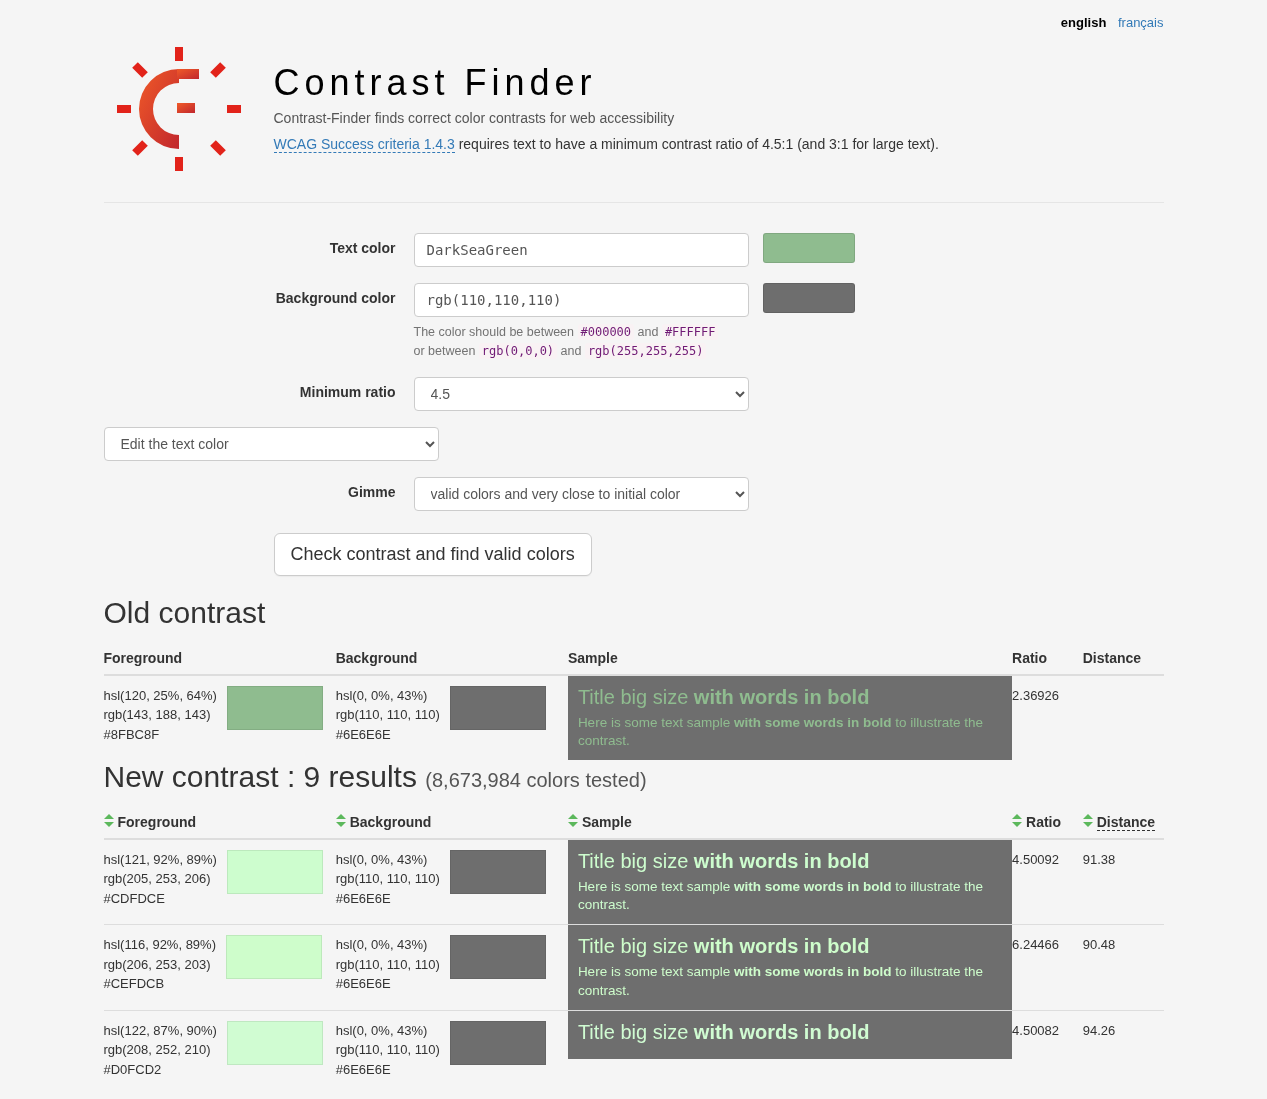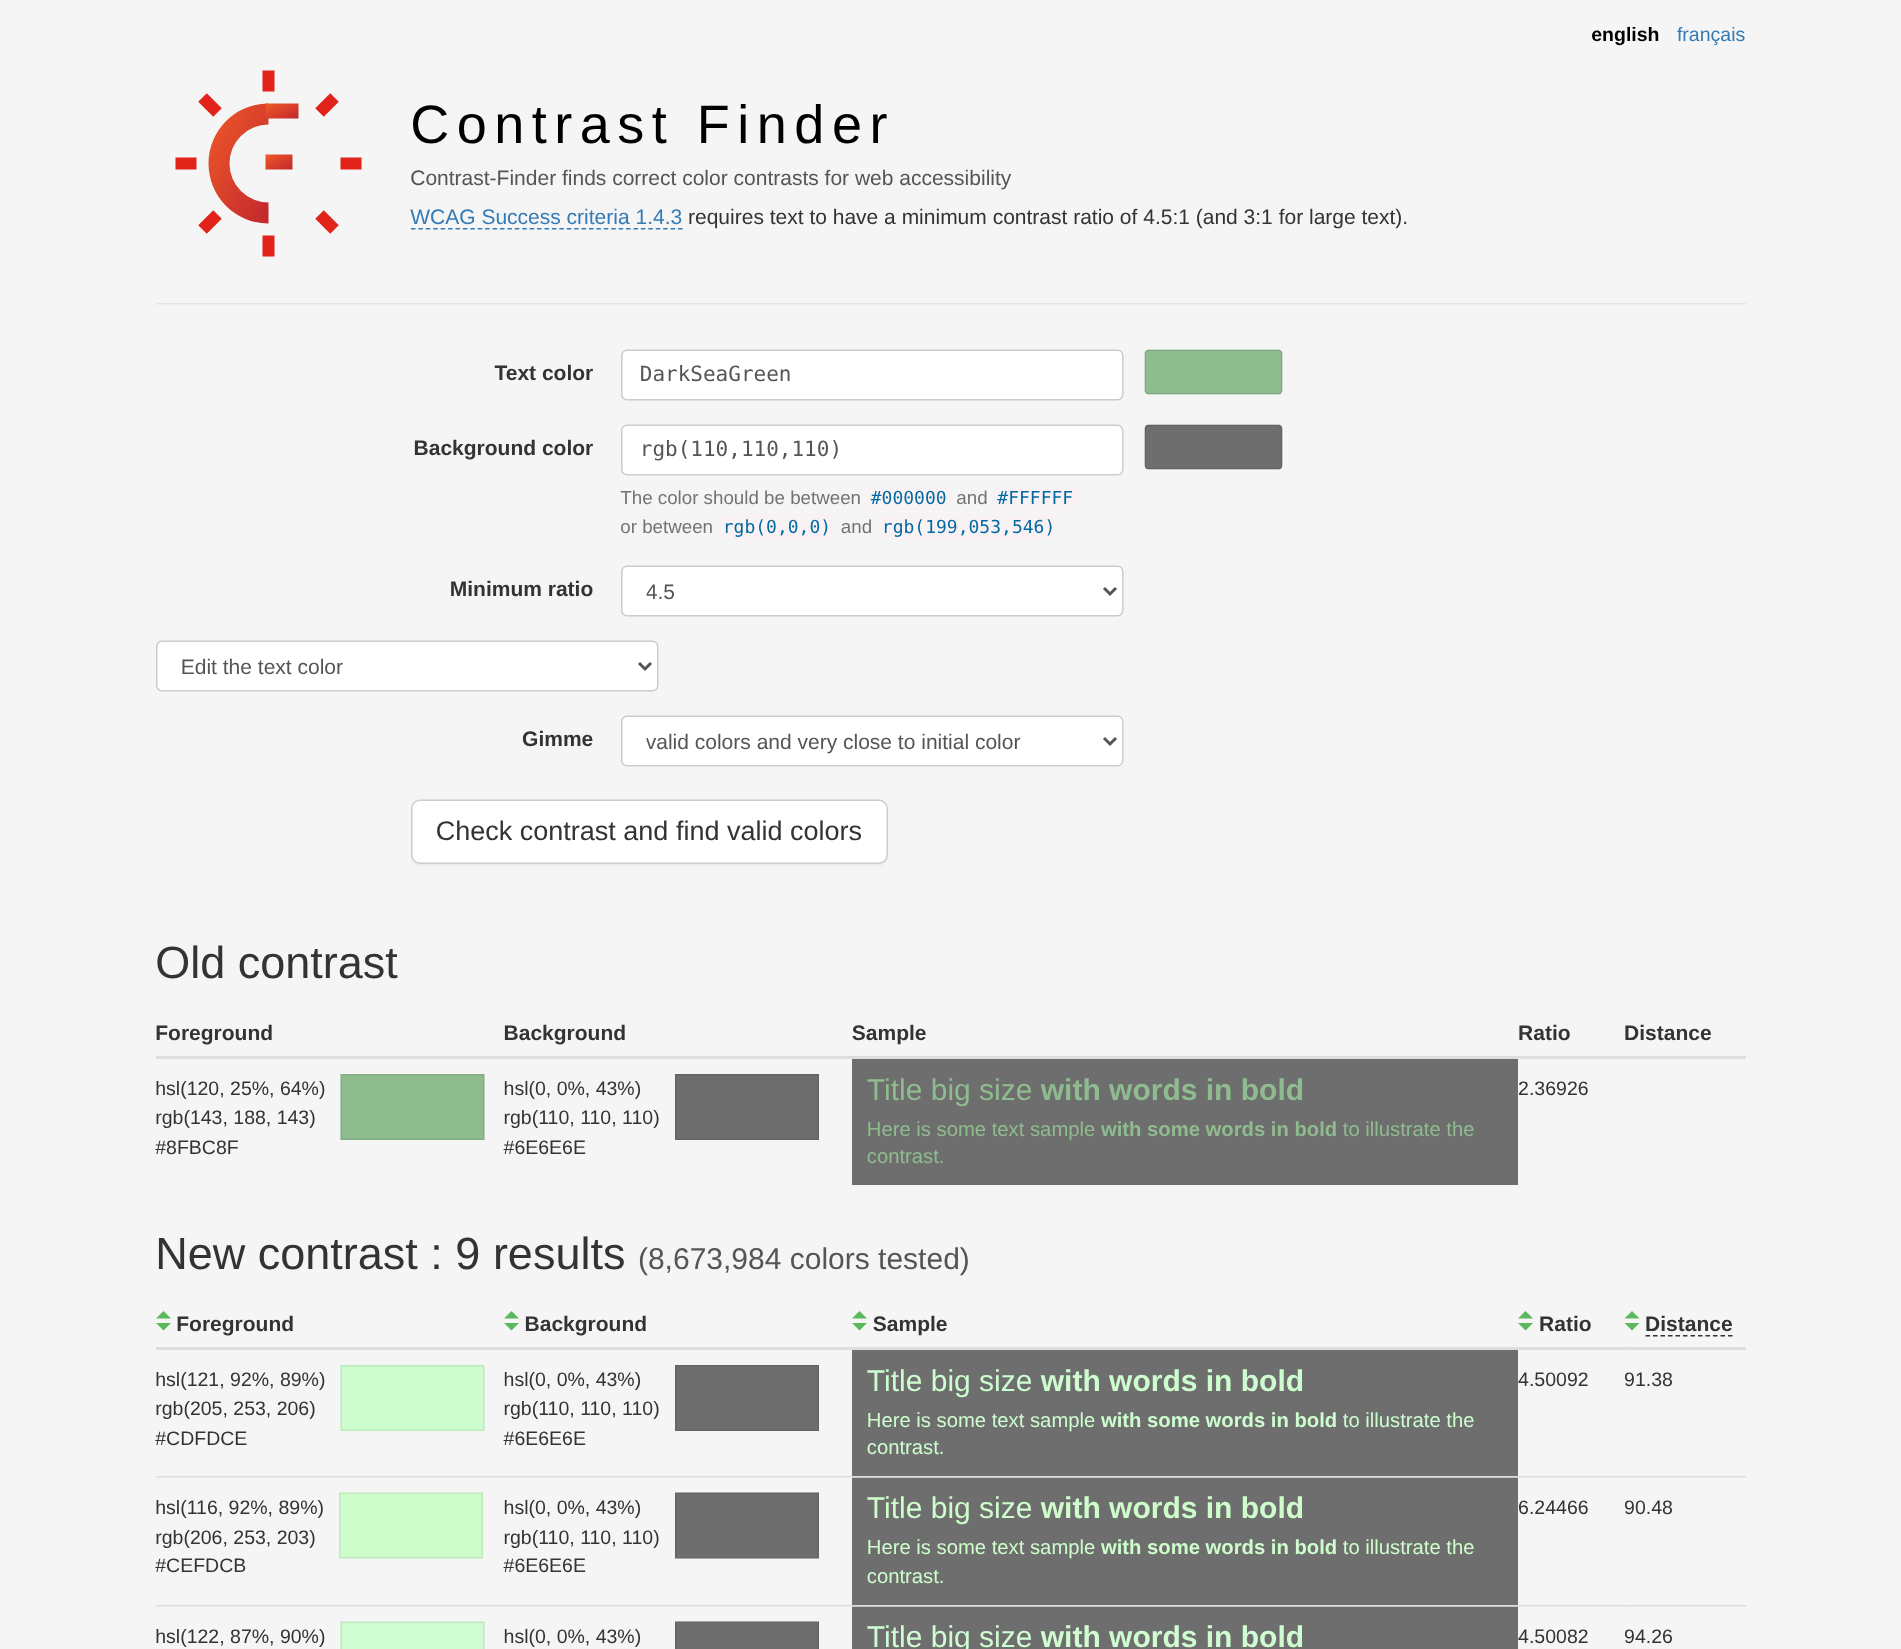--- a/index.html
+++ b/index.html
@@ -89,42 +89,41 @@
   border: 1px solid rgba(0,0,0,0.1);
 }
 .help-block {
   font-size: 12.5px;
   color: #737373;
   margin-top: 6px;
   line-height: 1.5;
 }
 .help-block code {
   font-family: Menlo, Monaco, Consolas, monospace;
-  color: #0369a1;
+  color: #701a75;
   background: #f9f2f4;
   padding: 1px 3px;
   border-radius: 3px;
   font-size: 12px;
 }
 .submit-row { padding-left: 170px; margin-top: 22px; }
 .btn-submit {
   background: #fff;
   border: 1px solid #ccc;
   padding: 10px 16px;
   font-size: 18px;
   border-radius: 6px;
   color: #333;
   cursor: pointer;
   box-shadow: 0 1px 1px rgba(0,0,0,0.04);
 }
 h2.section {
   font-size: 30px;
   font-weight: 300;
   color: #333;
-  margin-top: 30px;
   margin-bottom: 12px;
 }
 h2.section .sub { font-size: 20px; color: #555; font-weight: 300; }
 table.results {
   width: 100%;
   border-collapse: collapse;
 }
 table.results thead th {
   text-align: left;
   font-weight: bold;
@@ -246,21 +245,21 @@
     <div class="form-row">
       <div class="form-label">Background color</div>
       <div class="form-control-wrap">
         <div style="display:flex;flex-direction:column;">
           <div style="display:flex;">
             <input class="text-input mono" type="text" value="rgb(110,110,110)" style="">
             <div class="swatch" style="background:#6E6E6E"></div>
           </div>
           <div class="help-block">
             <span>The color should be between </span><code>#000000</code><span> and </span><code>#FFFFFF</code><br>
-            <span>or between </span><code>rgb(0,0,0)</code><span> and </span><code>rgb(199,053,546)</code>
+            <span>or between </span><code>rgb(0,0,0)</code><span> and </span><code>rgb(255,255,255)</code>
           </div>
         </div>
       </div>
     </div>
 
     <div class="form-row">
       <div class="form-label">Minimum ratio</div>
       <div class="form-control-wrap">
         <select class="select-input">
           <option>4.5</option>

